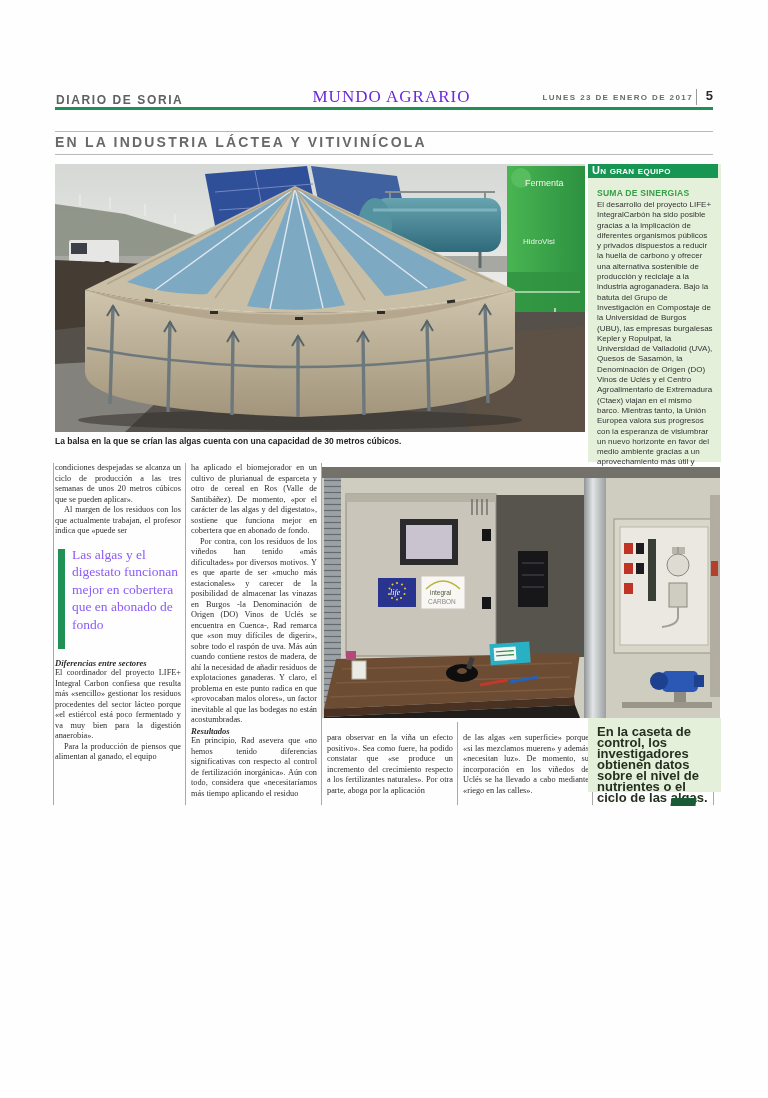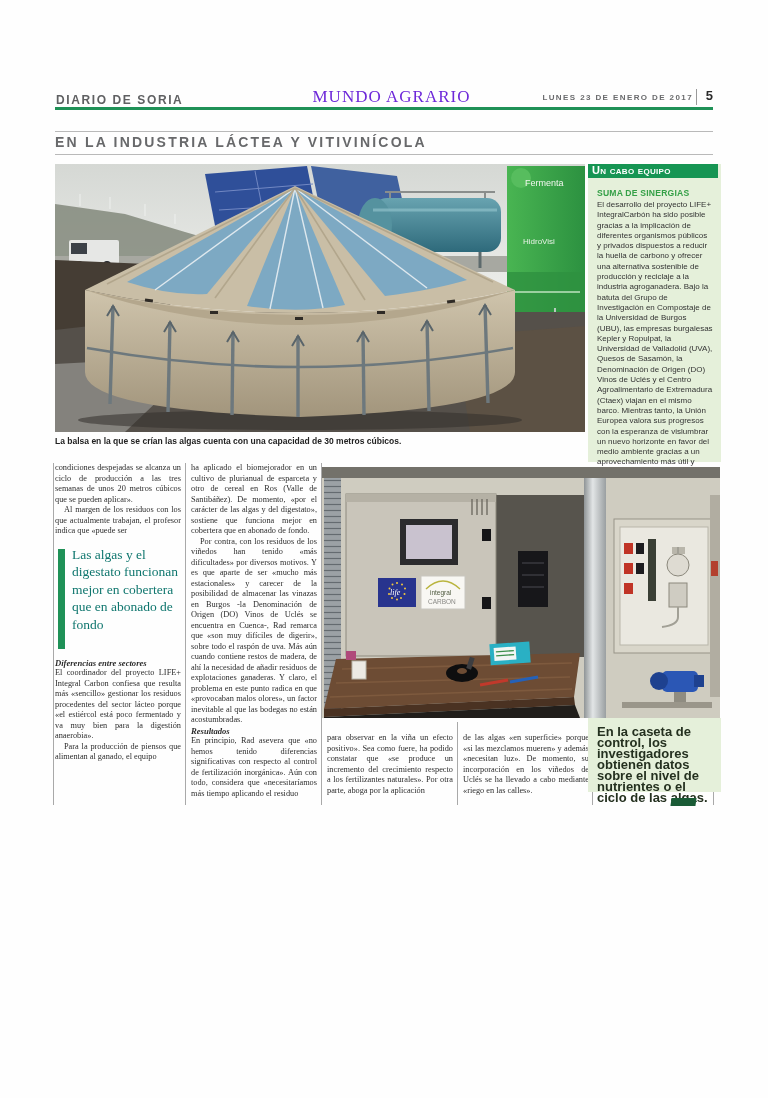--- a/index.html
+++ b/index.html
@@ -40,21 +40,21 @@
   .subhead{font-weight:bold;font-size:8.6px;margin-top:7px;margin-bottom:2px;text-align:left;font-style:italic;}
   .c1{left:55px;top:463px;}
   .c2{left:191px;top:463px;}
   .c3{left:327px;top:733px;}
   .c4{left:463px;top:733px;}
 
   
   .pullquote{position:relative;margin:9px 0 8px 0;padding-left:17px;min-height:104px;}
   .pq-bar{position:absolute;left:3px;top:3px;width:7px;height:100px;background:#1f9157;}
   .pq-text{font-family:"Liberation Serif",serif;font-size:13.5px;line-height:17.5px;
-           color:#0f766e;text-align:left;}
+           color:#8b5cf6;text-align:left;}
 
   
   .capbox{left:588px;top:718px;width:133px;height:74px;background:#e5f0da;}
   .capbox-text{position:absolute;left:9px;top:8px;width:114px;font-size:13px;line-height:11px;
                font-weight:bold;color:#24301f;}
 
   
   .vrule{width:1px;background:#a9a9a9;}
   .endmark{left:671px;top:798px;width:25px;height:8px;background:#1a5b36;transform:skewX(-8deg);}
 </style>
@@ -213,21 +213,21 @@
         <path d="M302,178 L308,168 L314,178" fill="none"></path>
           <path d="M366,167 L372,157 L378,167" fill="none"></path>
         <path d="M424,151 L430,141 L436,151" fill="none"></path>
       </g>
       <path d="M32,184 Q245,222 458,184" stroke="#6d787d" stroke-width="2.6" fill="none"></path>
     </g>
   </svg>
   <div class="abs photo-caption">La balsa en la que se crían las algas cuenta con una capacidad de 30 metros cúbicos.</div>
 
   <div class="abs sidebar">
-    <div class="sidebar-bar">Un cabo equipo</div>
+    <div class="sidebar-bar">Un gran equipo</div>
     <div class="sidebar-title">SUMA DE SINERGIAS</div>
     <div class="sidebar-body">El desarrollo del proyecto LIFE+ IntegralCarbón ha sido posible gracias a la implicación de diferentes organismos públicos y privados dispuestos a reducir la huella de carbono y ofrecer una alternativa sostenible de producción y reciclaje a la industria agroganadera. Bajo la batuta del Grupo de Investigación en Compostaje de la Universidad de Burgos (UBU), las empresas burgalesas Kepler y Ropulpat, la Universidad de Valladolid (UVA), Quesos de Sasamón, la Denominación de Origen (DO) Vinos de Uclés y el Centro Agroalimentario de Extremadura (Ctaex) viajan en el mismo barco. Mientras tanto, la Unión Europea valora sus progresos con la esperanza de vislumbrar un nuevo horizonte en favor del medio ambiente gracias a un aprovechamiento más útil y productivo de los residuos.</div>
   </div>
 
   <div class="abs col c1">
     <p>condiciones despejadas se alcanza un ciclo de producción a las tres semanas de unos 20 metros cúbicos que se pueden aplicar».</p>
     <p class="ind">Al margen de los residuos con los que actualmente trabajan, el profesor indica que «puede ser</p>
     <div class="pullquote">
       <div class="pq-bar"></div>
       <div class="pq-text">Las algas y el digestato funcionan mejor en cobertera que en abonado de fondo</div>

